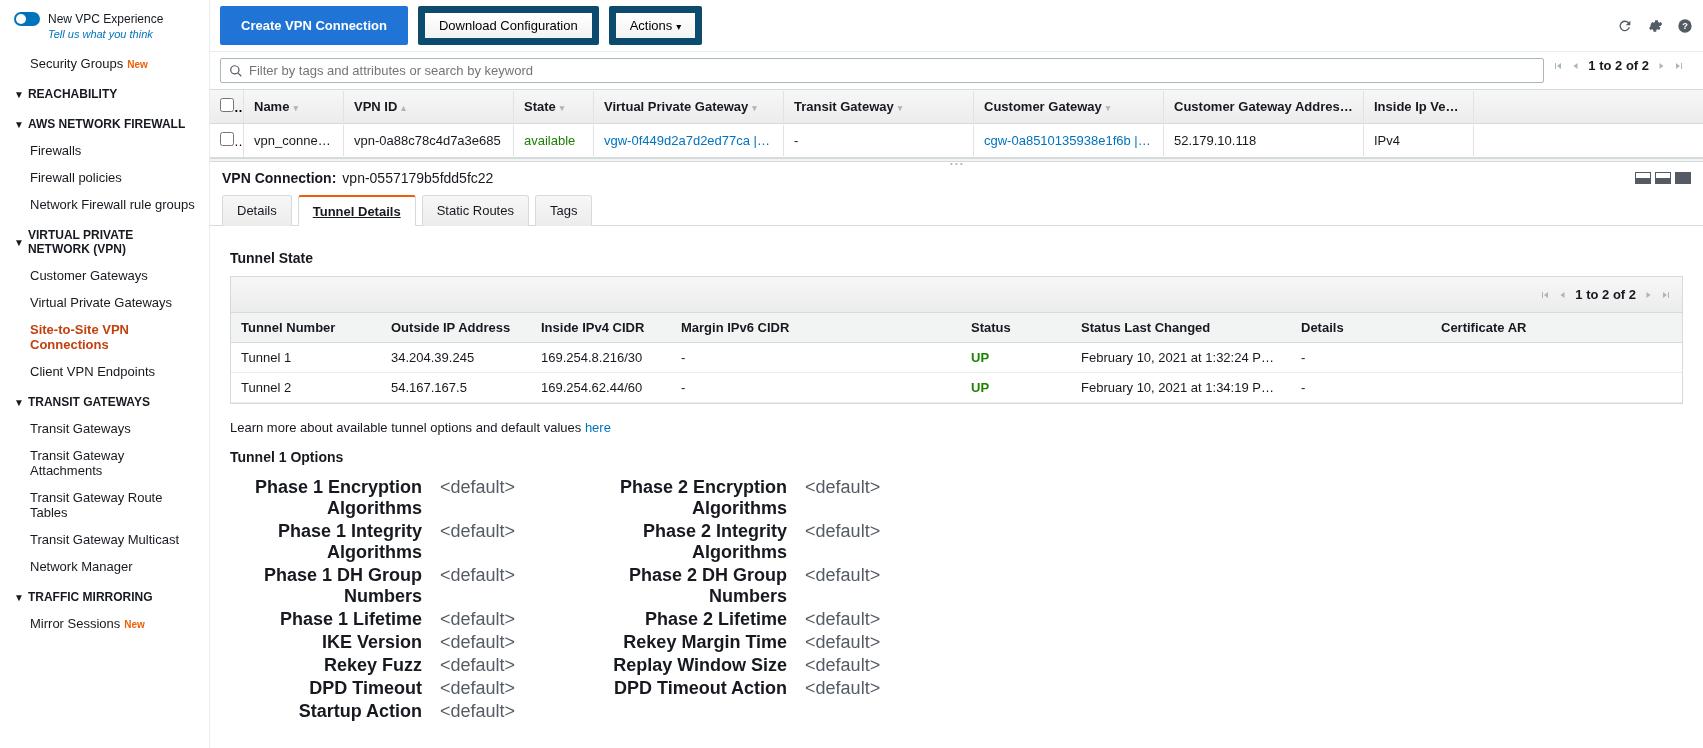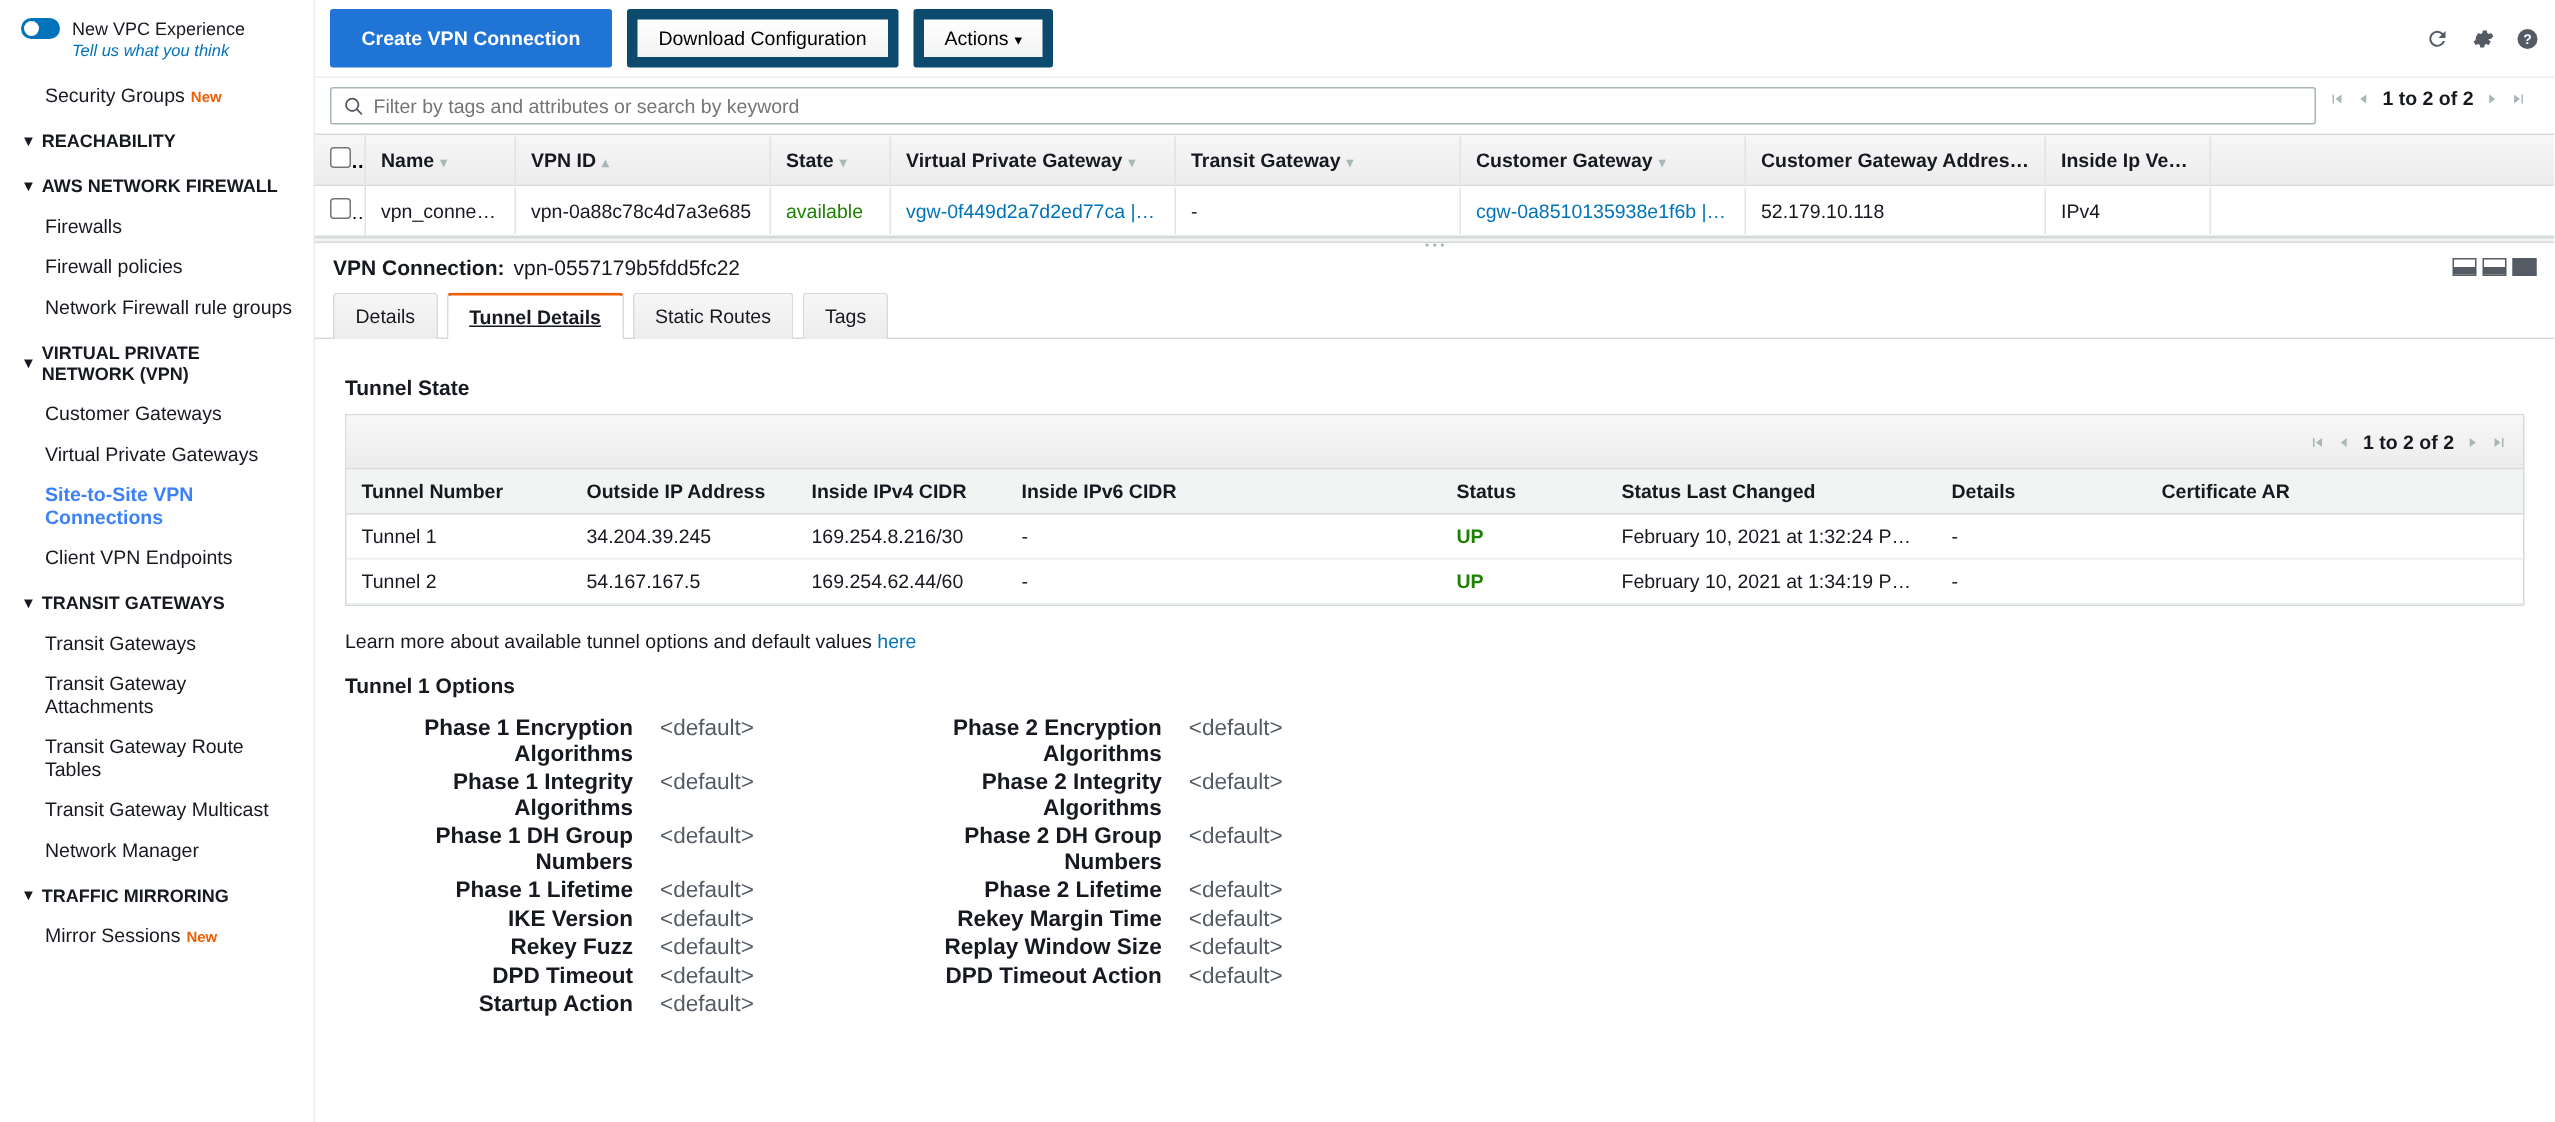--- a/index.html
+++ b/index.html
@@ -7,21 +7,21 @@
 .app { display: flex; height: 748px; width: 1703px; overflow: hidden; }
 
 
 .sidebar { width: 210px; border-right: 1px solid #eaeded; overflow-y: auto; padding: 8px 0; }
 .new-exp { display: flex; align-items: center; padding: 4px 14px 2px; gap: 8px; }
 .toggle { width: 26px; height: 14px; background: #0073bb; border-radius: 8px; position: relative; }
 .toggle::after { content: ''; position: absolute; width: 10px; height: 10px; background: #fff; border-radius: 50%; top: 2px; left: 2px; }
 .new-exp-txt { font-size: 12px; }
 .feedback { color: #0073bb; font-size: 11px; padding: 0 14px 10px 48px; cursor: pointer; font-style: italic; }
 .nav-item { padding: 6px 14px 6px 30px; font-size: 13px; color: #16191f; cursor: pointer; }
-.nav-item.active { color: #3b82f6; font-weight: bold; }
+.nav-item.active { color: #c2410c; font-weight: bold; }
 .nav-item .new-badge { color: #eb5f07; font-size: 10px; font-weight: bold; margin-left: 4px; }
 .nav-head { padding: 10px 14px 6px 14px; font-size: 12px; font-weight: bold; color: #16191f; text-transform: uppercase; display: flex; align-items: center; gap: 4px; }
 .caret { font-size: 10px; }
 
 
 .main { flex: 1; display: flex; flex-direction: column; overflow: hidden; }
 .top-actions { display: flex; align-items: center; padding: 6px 10px; gap: 10px; border-bottom: 1px solid #eaeded; }
 .btn { padding: 5px 14px; font-size: 13px; border: 7px solid #0c4a6e; background: linear-gradient(#fff,#f2f3f3); border-radius: 2px; cursor: pointer; }
 .btn.primary { background: #2074d5; border-color: #2074d5; color: #fff; font-weight: bold; }
 .btn .chev { font-size: 10px; margin-left: 4px; }
@@ -85,21 +85,21 @@
 .tc-i6 { width: 290px; }
 .tc-st { width: 110px; }
 .tc-tm { width: 220px; overflow:hidden; white-space:nowrap; text-overflow:ellipsis;}
 .tc-det { width: 140px; }
 .tc-arn { width: 120px; }
 .up { color: #1d8102; font-weight: bold; }
 
 .learn { margin: 14px 0; }
 .opts { display: flex; gap: 80px; margin: 8px 0 20px; }
 .opt-col { }
-.opt-row { display: flex; margin: 2px 0; font-size: 15px; }
+.opt-row { display: flex; margin: 2px 0; font-size: 18px; }
 .opt-k { width: 210px; text-align: right; font-weight: bold; padding-right: 18px; }
 .opt-v { color: #545b64; }
 </style>
 </head>
 <body>
 
 <div class="app">
 
   <div class="sidebar">
     <div class="new-exp">
@@ -256,21 +256,21 @@
               <path d="M9 6l8 6-8 6z"></path>
             </svg>
           <svg width="12" height="12" viewBox="0 0 24 24" fill="#aab7b8">
               <path d="M16 6h2v12h-2zM6 6l8 6-8 6z"></path>
             </svg>
         </div>
         <div class="tt-head">
           <div class="tc tc-num">Tunnel Number</div>
           <div class="tc tc-oip">Outside IP Address</div>
           <div class="tc tc-i4">Inside IPv4 CIDR</div>
-          <div class="tc tc-i6">Inside IPv6 CIDR</div>
+          <div class="tc tc-i6">Margin IPv6 CIDR</div>
           <div class="tc tc-st">Status</div>
           <div class="tc tc-tm">Status Last Changed</div>
           <div class="tc tc-det">Details</div>
           <div class="tc tc-arn">Certificate AR</div>
         </div>
         <div class="tt-row">
           <div class="tc tc-num">Tunnel 1</div>
           <div class="tc tc-oip">34.204.39.245</div>
           <div class="tc tc-i4">169.254.8.216/30</div>
           <div class="tc tc-i6">-</div>

